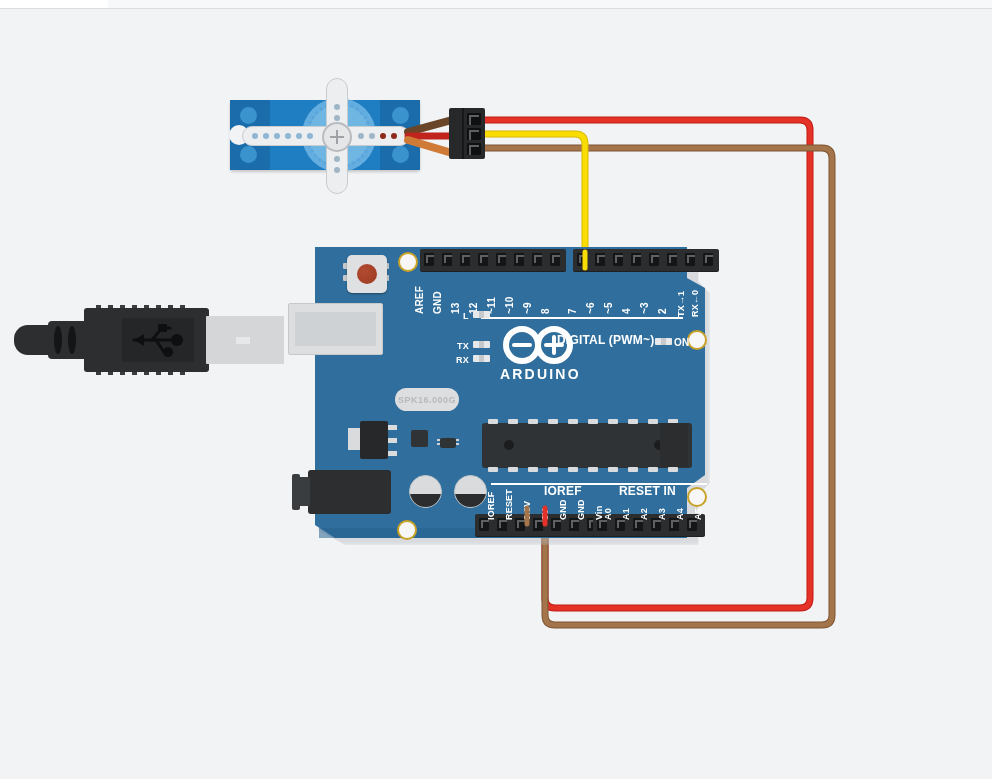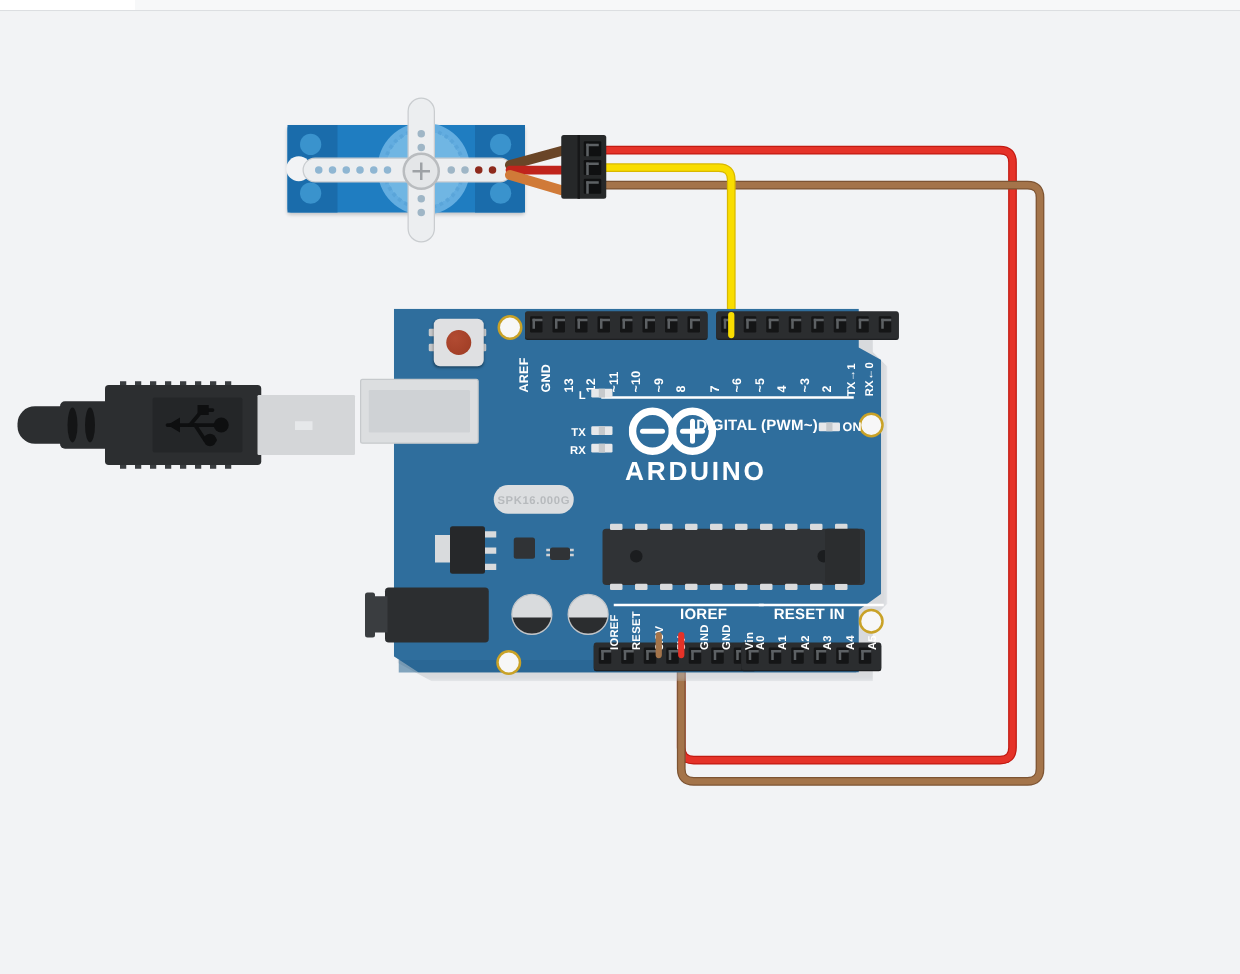--- a/index.html
+++ b/index.html
@@ -39,21 +39,21 @@
   .hdr .pin{position:absolute;top:4px;width:10px;height:13px;background:#141516;border-radius:1px;}
   .hdr .pin:after{content:"";position:absolute;left:2px;top:2px;width:6px;height:6px;
      border-left:2px solid #5d6164;border-top:2px solid #5d6164;}
 
   
   .lbl{position:absolute;color:#ffffff;font-family:"Liberation Sans",sans-serif;
      font-weight:bold;font-size:10px;letter-spacing:.2px;white-space:nowrap;}
   .lbl-v{transform-origin:left bottom;transform:rotate(-90deg);}
   .rule{position:absolute;background:#ffffff;height:2px;}
 
-  .arduino-word{position:absolute;color:#fff;font-weight:bold;font-size:21px;letter-spacing:2.2px;}
+  .arduino-word{position:absolute;color:#fff;font-weight:bold;font-size:14px;letter-spacing:2.2px;}
   .uno-badge{position:absolute;border:2px dashed #ffffff;border-radius:16px;
      color:#fff;font-weight:bold;font-size:20px;letter-spacing:1px;
      display:flex;align-items:center;justify-content:center;}
   .infinity{position:absolute;}
 
   .led{position:absolute;height:7px;width:17px;background:#e7e8ea;border-radius:1px;}
   .led-seg{position:absolute;top:0;height:7px;width:5px;background:#c6c9cc;}
 
   .mhole{position:absolute;border-radius:50%;background:#f7f7f7;border:2px solid #c9a227;box-sizing:border-box;}
 

